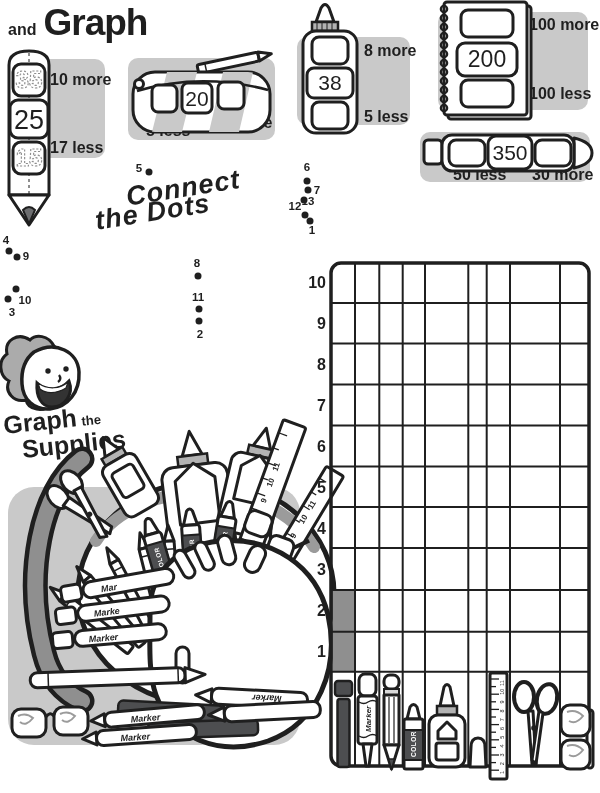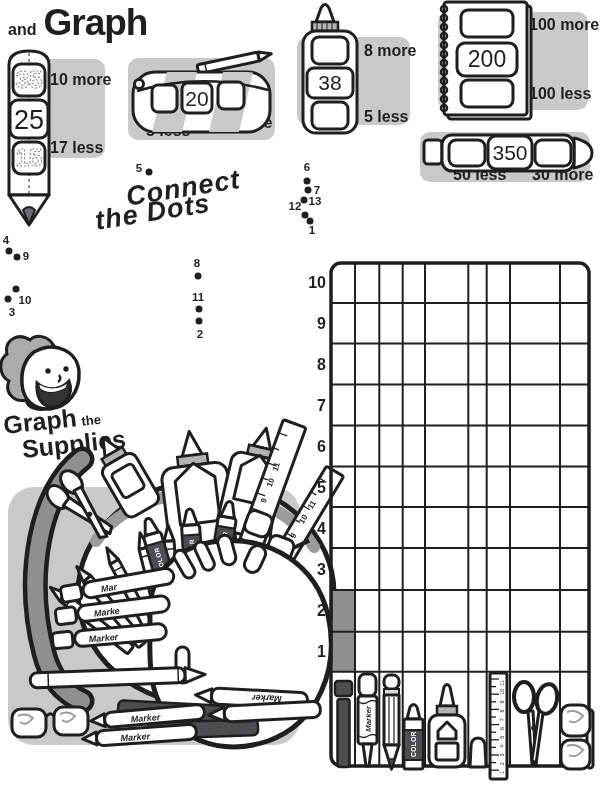--- a/index.html
+++ b/index.html
@@ -158,21 +158,21 @@
     <div class="ctd-num" style="left: 197px; top: 263px;">8</div>
     <div class="ctd-dot" style="left: 17px; top: 257px;"></div>
     <div class="ctd-num" style="left: 26px; top: 256px;">9</div>
     <div class="ctd-dot" style="left: 16px; top: 289px;"></div>
     <div class="ctd-num" style="left: 25px; top: 300px;">10</div>
     <div class="ctd-dot" style="left: 199px; top: 309px;"></div>
     <div class="ctd-num" style="left: 198px; top: 297px;">11</div>
     <div class="ctd-dot" style="left: 305px; top: 215px;"></div>
     <div class="ctd-num" style="left: 295px; top: 206px;">12</div>
     <div class="ctd-dot" style="left: 304px; top: 200px;"></div>
-    <div class="ctd-num" style="left: 315px; top: 201px;">13</div>
+    <div class="ctd-num" style="left: 308px; top: 201px;">13</div>
   </div>
 
 <svg style="left:0;top:330px;width:100px;height:115px;" viewBox="0 0 100 115">
   <path d="M30,10 C18,2 4,10 7,24 C-2,30 -1,46 9,51 C4,62 14,73 26,70 C28,80 44,83 51,74 C60,72 66,62 63,52 C70,40 66,22 54,16 C48,5 36,4 30,10 Z" fill="var(--hair)" stroke="var(--ink)" stroke-width="3"></path>
   <path d="M34,22 C56,10 78,22 79,42 C80,62 68,77 50,79 C34,80 23,70 22,54 C21,40 25,29 34,22 Z" fill="#fff" stroke="var(--ink)" stroke-width="3.5"></path>
   <circle cx="48" cy="41" r="2.7" fill="var(--ink)"></circle>
   <circle cx="66" cy="39" r="2.7" fill="var(--ink)"></circle>
   <path d="M59,45 q3,4 -1,7" fill="none" stroke="var(--ink)" stroke-width="2.3"></path>
   <path d="M37,53 C46,62 60,61 69,51 C74,64 65,77 52,77 C41,77 36,66 37,53 Z" fill="#333" stroke="var(--ink)" stroke-width="3"></path>
   <path d="M38,53 C48,60 60,59 68,52 L66,58 C56,64 46,64 40,59 Z" fill="#fff" stroke="var(--ink)" stroke-width="1.2"></path>

